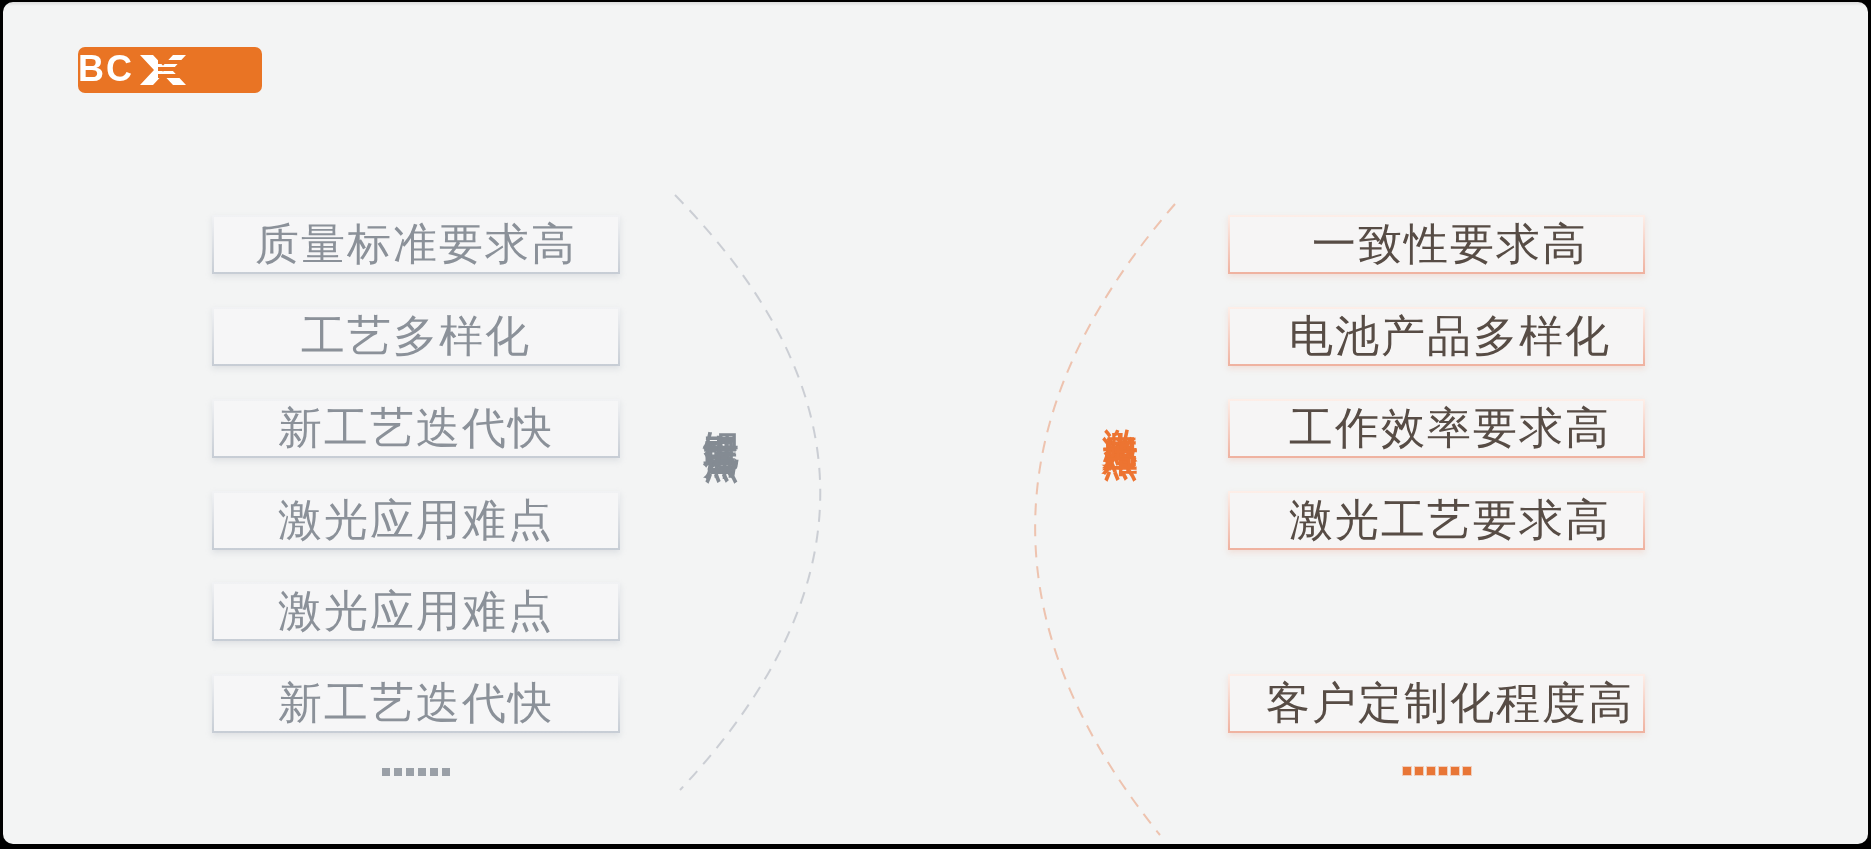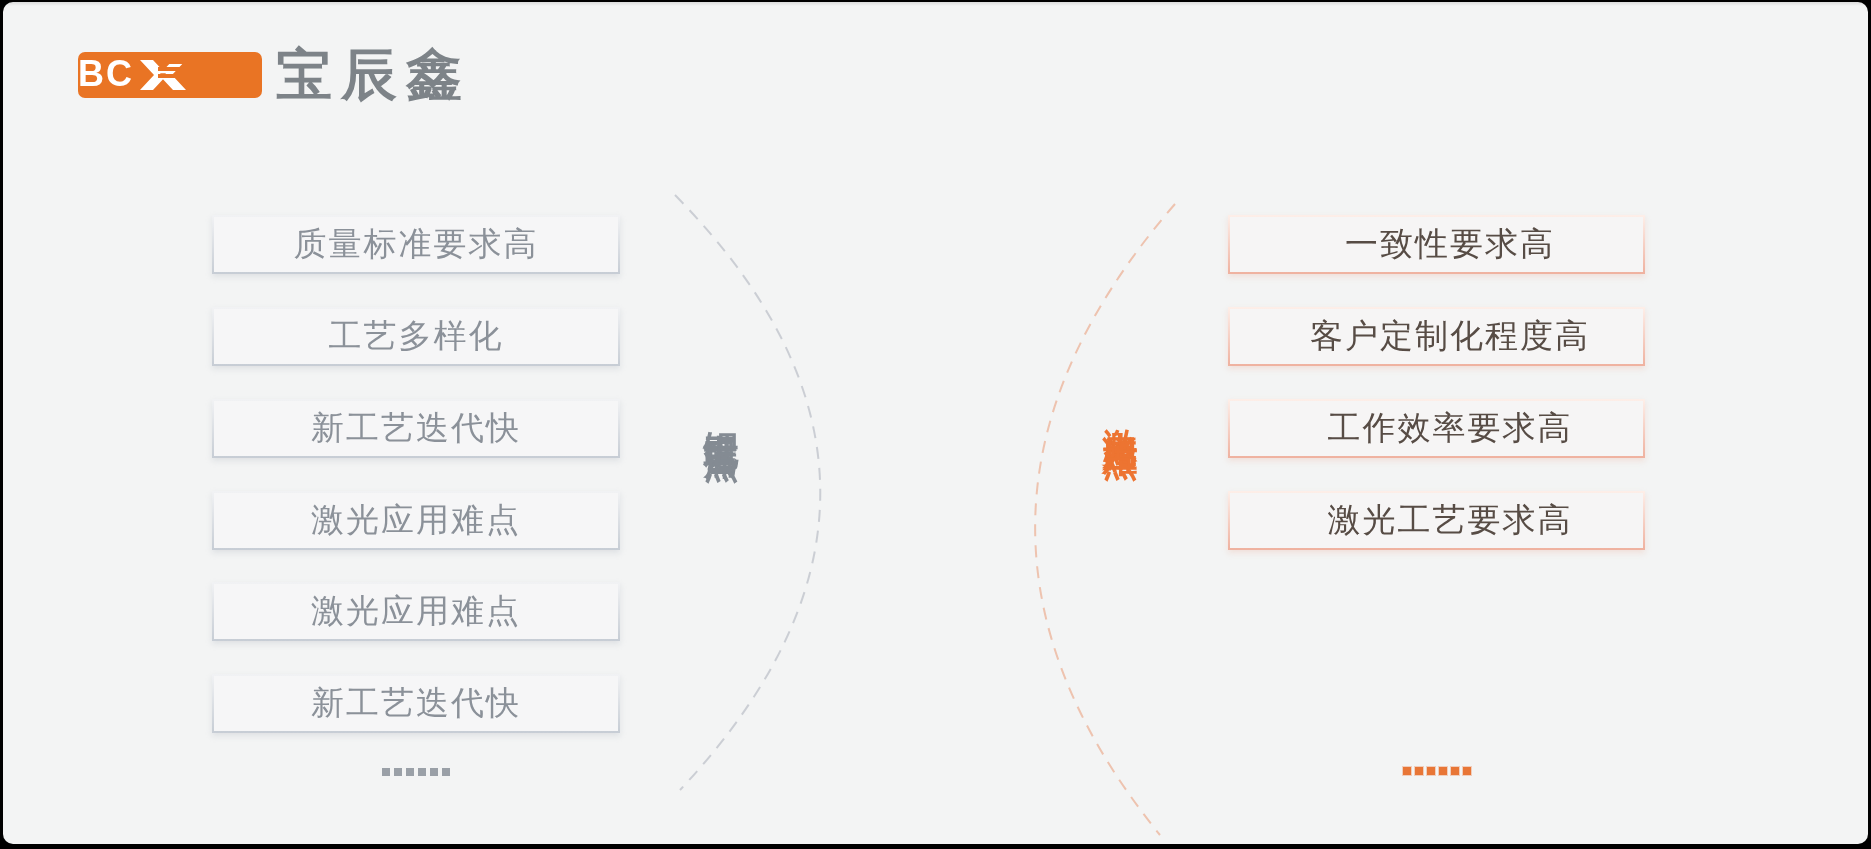--- a/index.html
+++ b/index.html
@@ -35,21 +35,21 @@
   .company-stripes{position:absolute;left:80px;top:13px;width:54px;}
   .company-stripes i{display:block;height:4px;margin-bottom:3px;background:#e97424;}
 
   
   .arcs{position:absolute;left:0;top:0;width:1865px;height:842px;pointer-events:none;}
 
   
   .box{
     position:absolute;width:408px;height:59px;
     display:flex;align-items:center;justify-content:center;
-    font-size:33px;letter-spacing:2px;
+    font-size:44px;letter-spacing:2px;
     border:2px solid;box-sizing:border-box;
   }
   .box-left{
     left:209px;color:#8b9199;background:#f6f6f7;
     border-image:linear-gradient(180deg,#f1f2f4 0%,#c7cdd5 100%) 1;
     box-shadow:0 3px 6px rgba(175,182,192,0.30);
   }
   .box-right{
     left:1225px;width:417px;color:#574c45;background:#f6f5f5;
     border-image:linear-gradient(180deg,#fdeee8 0%,#efb2a0 100%) 1;
@@ -88,21 +88,20 @@
 
   <div class="logo">
     <div class="logo-badge">
       <span class="bc">BC</span>
       <svg width="46" height="30" viewBox="0 0 46 30">
         <polygon points="0,0 13,0 27,15 13,30 0,30 14,15" fill="#ffffff"></polygon>
         <polygon points="46,0 33,0 19,15 33,30 46,30 32,15" fill="#ffffff"></polygon>
         <polygon points="20,13.2 26,13.2 23,16.8" fill="#e97424"></polygon>
       </svg>
     </div>
-    <div class="company-name">宝辰鑫</div>
     <div class="company-stripes">
       <i></i>
         <i></i>
         <i></i>
     </div>
   </div>
 
   <div class="box box-left r0">质量标准要求高</div>
   <div class="box box-left r2">新工艺迭代快</div>
   <div class="box box-left r1">工艺多样化</div>
@@ -115,23 +114,24 @@
       <i></i>
       <i></i>
       <i></i>
       <i></i>
   </div>
 
   <div class="vtitle vtitle-gray">锂电工艺痛点</div>
   <div class="vtitle vtitle-orange">激光应用难点</div>
 
   <div class="box box-right r0">一致性要求高</div>
-  <div class="box box-right r1">客户定制化程度高</div>
+  <div class="box box-right r1">电池产品多样化</div>
   <div class="box box-right r3">激光工艺要求高</div>
   <div class="box box-right r2">工作效率要求高</div>
+  <div class="box box-right r5">客户定制化程度高</div>
   <div class="dots dots-right" title="......">
     <i></i>
       <i></i>
       <i></i>
       <i></i>
       <i></i>
       <i></i>
   </div>
 
 </div>

